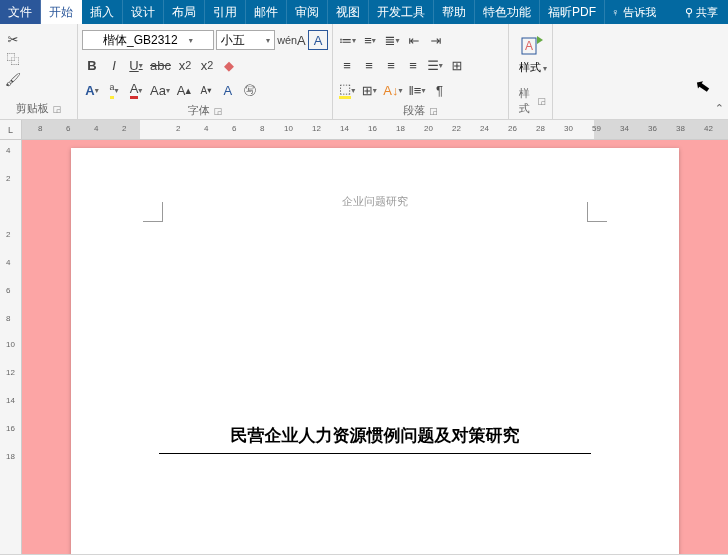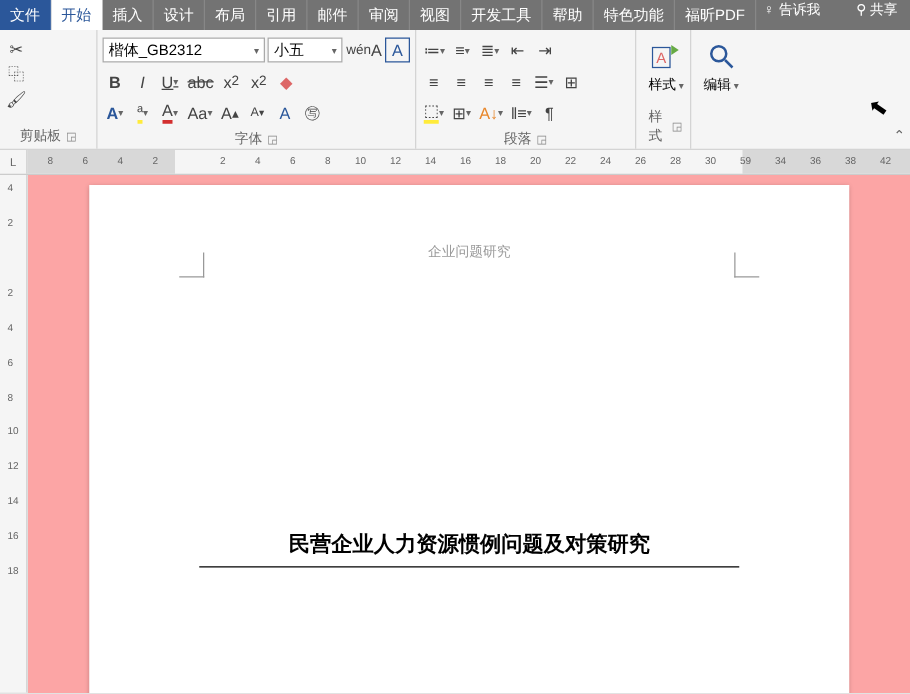--- a/index.html
+++ b/index.html
@@ -1,34 +1,34 @@
 <!DOCTYPE html>
 <html><head>
 <meta charset="utf-8">
 <style>
 *{margin:0;padding:0;box-sizing:border-box;font-family:"Microsoft YaHei",sans-serif}
 body{width:728px;height:555px;background:#f0f0f0;overflow:hidden;font-size:11px;position:relative}
-.titlebar{background:#737373;height:24px;display:flex;color:#fff;align-items:flex-start}
+.titlebar{background:#0369a1;height:24px;display:flex;color:#fff;align-items:center}
 .tab{padding:4px 8px;cursor:pointer;font-size:12px;display:flex;align-items:center;border-right:1px solid rgba(255,255,255,0.15)}
 .tab.active{background:#fff;color:#2b579a}
 .tab.file{background:#2b579a}
 .titlebar-right{margin-left:auto;display:flex;align-items:center;gap:8px;padding:0 10px}
 .tell{display:flex;align-items:center;gap:4px}
 .ribbon{background:#f5f5f5;border-bottom:1px solid #d4d4d4;height:96px;display:flex;position:relative}
 .group{border-right:1px solid #d4d4d4;padding:2px 4px;display:flex;flex-direction:column;height:100%}
 .group-label{text-align:center;font-size:11px;color:#666;margin-top:auto;padding:1px 2px;display:flex;align-items:center;justify-content:center;gap:4px}
 .group-body{flex:1;display:flex;gap:2px}
 .clip{width:52px;display:flex;flex-direction:column;align-items:center;justify-content:center;gap:2px}
 .paste-ic{width:28px;height:32px;background:#fff;border:1px solid #bfa05a;border-radius:2px;position:relative}
 .paste-ic::before{content:"";position:absolute;top:-3px;left:7px;width:14px;height:6px;background:#888;border-radius:2px}
 .clip-side{display:flex;flex-direction:column;gap:2px;padding-top:4px}
 .ic{width:18px;height:18px;display:inline-flex;align-items:center;justify-content:center;font-size:13px;color:#444;cursor:pointer;border-radius:2px}
 .font-group{width:255px}
 .row{display:flex;align-items:center;gap:2px;height:24px}
-.font-sel{width:144px;height:20px;border:1px solid #aaa;background:#fff;padding:0 4px;font-size:12px;display:flex;align-items:center;justify-content:space-between}
+.font-sel{width:144px;height:20px;border:1px solid #aaa;background:#fff;padding:0 20px;font-size:12px;display:flex;align-items:center;justify-content:space-between}
 .size-sel{width:66px;height:20px;border:1px solid #aaa;background:#fff;padding:0 4px;font-size:12px;display:flex;align-items:center;justify-content:space-between}
 .dd{font-size:8px;color:#666}
 .btn{min-width:20px;height:20px;display:inline-flex;align-items:center;justify-content:center;cursor:pointer;padding:0 2px;font-size:13px;color:#444}
 .bold{font-weight:bold}
 .italic{font-style:italic}
 .under{text-decoration:underline}
 .strike{text-decoration:line-through}
 .para-group{width:176px}
 .style-group{width:44px}
 .edit-group{width:44px}
@@ -199,32 +199,20 @@
           </svg>
         </div>
       <div><span>样式</span><span class="dd"> ▾</span></div>
     </div>
     <div class="group-label">
         <span>样式</span>
         <span class="launcher">◲</span>
       </div>
   </div>
 
-  <div class="group edit-group" style="border-right:none">
-    <div class="big-btn">
-      <div class="bic">
-          <svg width="22" height="22">
-            <circle cx="9" cy="9" r="6" fill="none" stroke="#2b579a" stroke-width="2"></circle>
-            <line x1="14" y1="14" x2="20" y2="20" stroke="#2b579a" stroke-width="2"></line>
-          </svg>
-        </div>
-      <div><span>编辑</span><span class="dd"> ▾</span></div>
-    </div>
-    <div class="group-label"></div>
-  </div>
   <div class="collapse">⌃</div>
 </div>
 
 <div class="cursor">⬉</div>
 
 <div class="hruler-wrap">
   <div class="hruler-corner">L</div>
   <div class="hruler">
     <div class="marg" style="left:0;width:118px"></div>
     <div class="marg" style="right:0;width:134px"></div>

